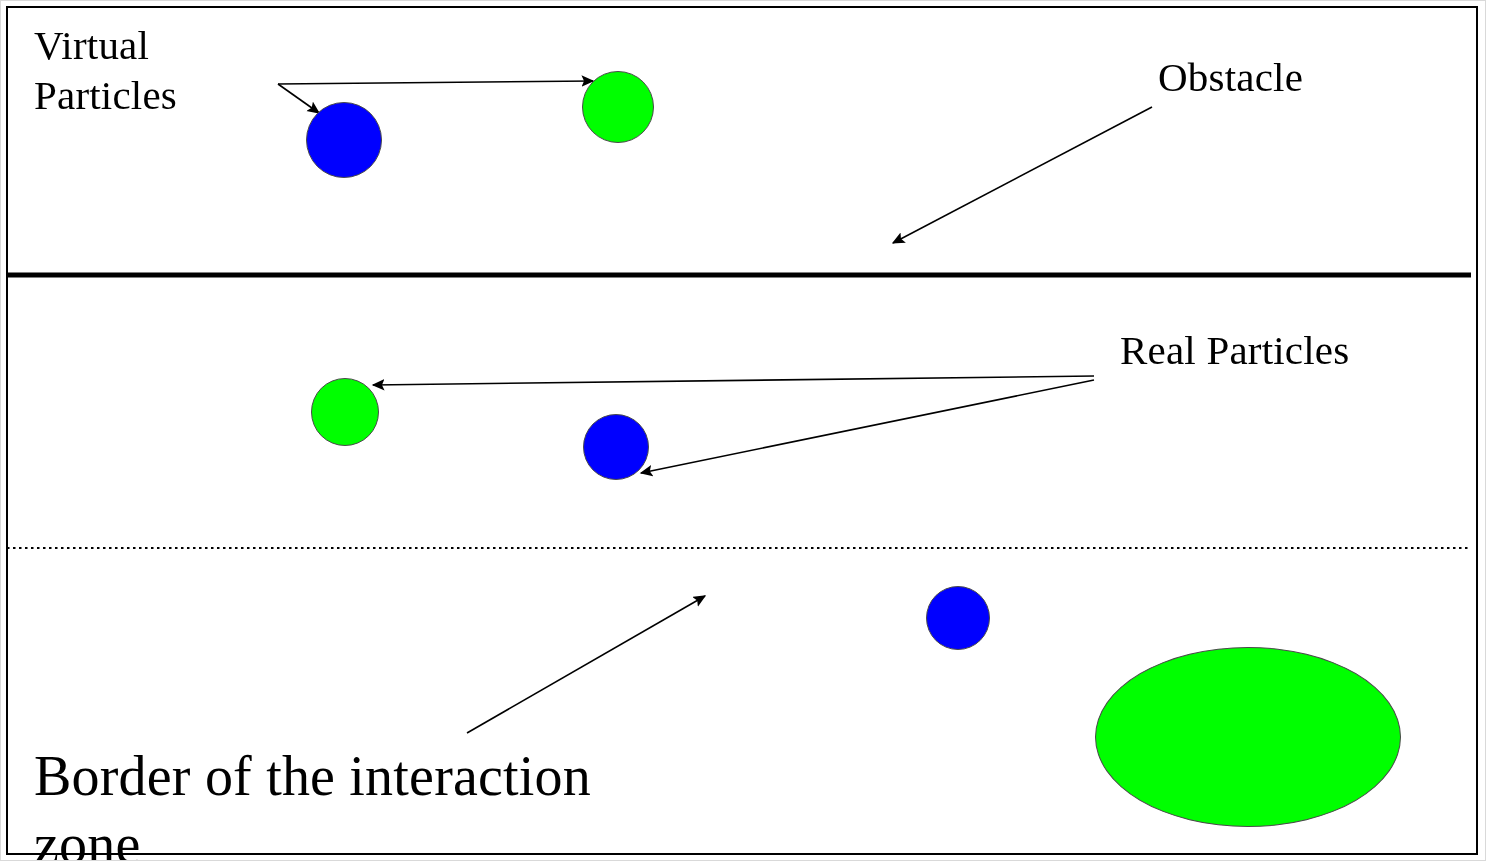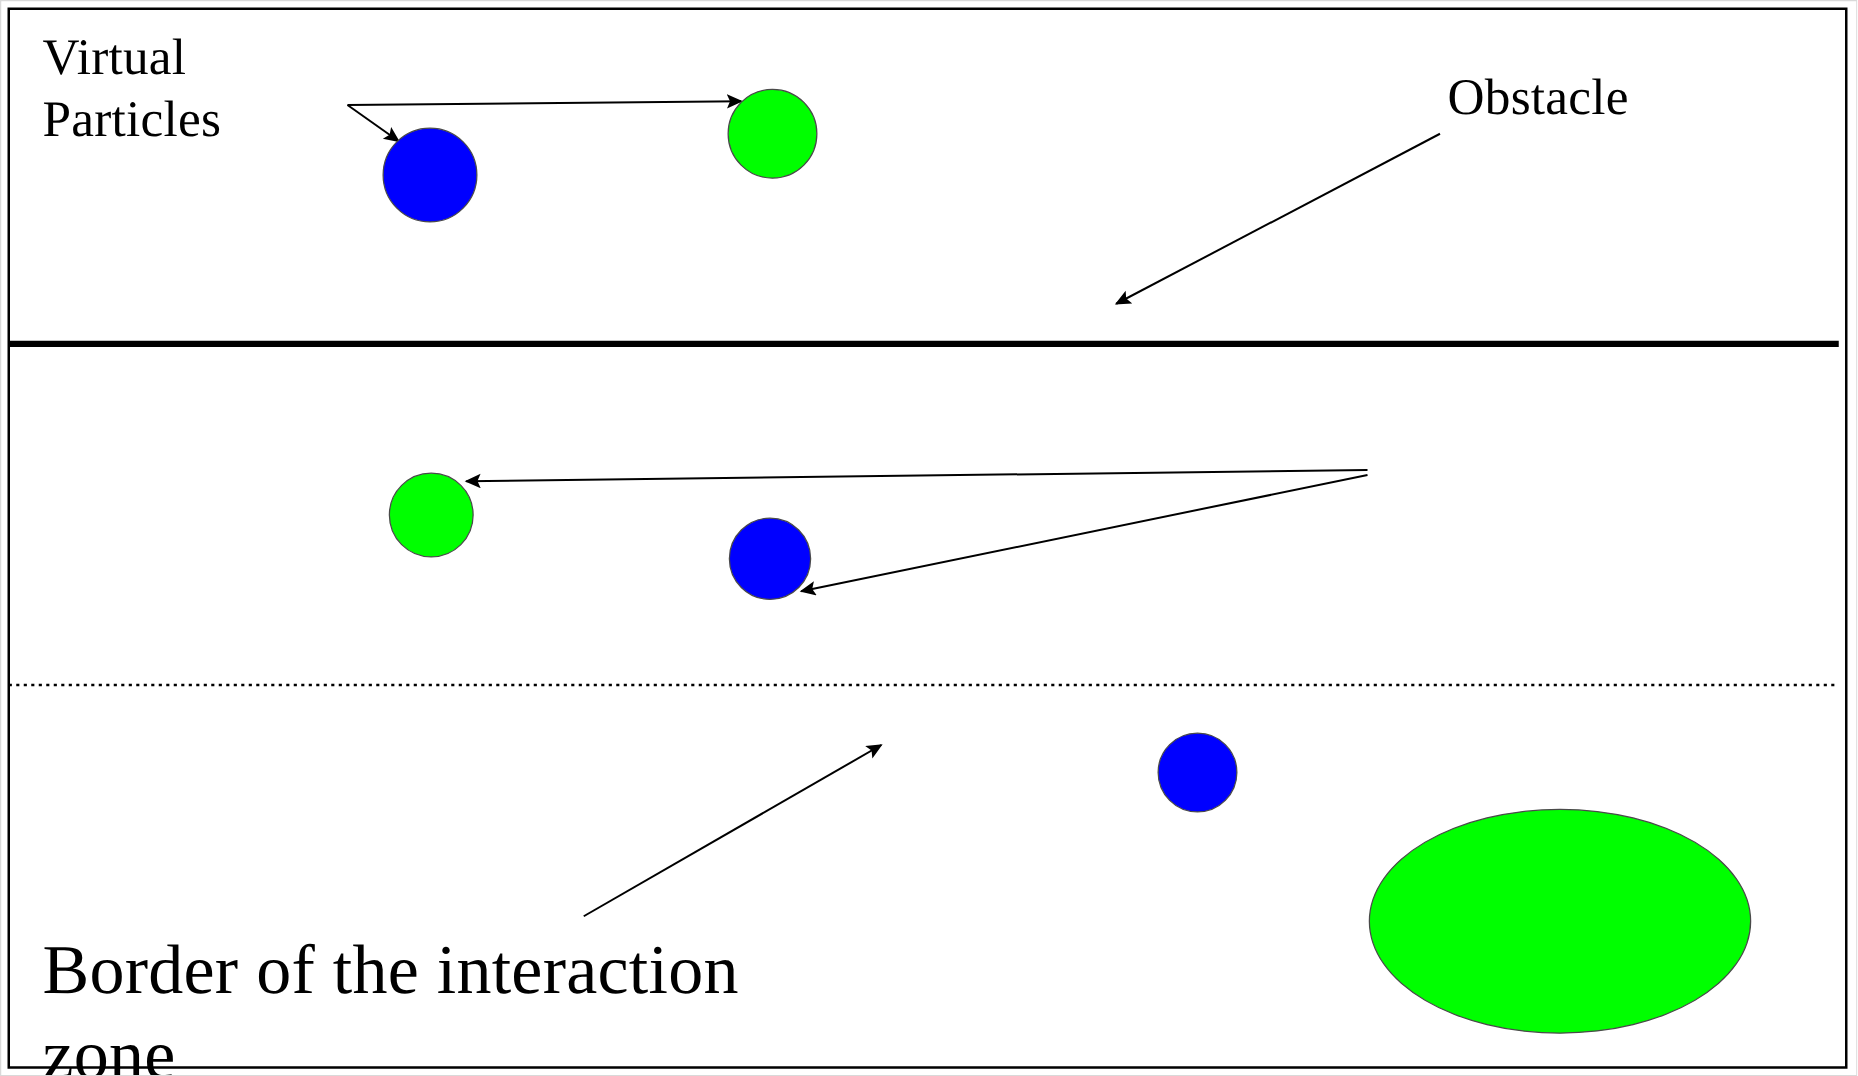--- a/index.html
+++ b/index.html
@@ -108,18 +108,19 @@
   <div class="particle green" id="p-real-green" style="left: 311px; top: 378px; width: 68px; height: 68px; background: rgb(0, 255, 0); border-color: rgb(74, 74, 74);"></div>
   <div class="particle blue" id="p-real-blue" style="left: 583px; top: 414px; width: 66px; height: 66px; background: rgb(0, 0, 255); border-color: rgb(74, 74, 74);"></div>
   <div class="particle blue" id="p-outside-blue" style="left: 926px; top: 586px; width: 64px; height: 64px; background: rgb(0, 0, 255); border-color: rgb(74, 74, 74);"></div>
   <div class="particle green" id="p-outside-green" style="left: 1095px; top: 647px; width: 306px; height: 180px; background: rgb(0, 255, 0); border-color: rgb(74, 74, 74);"></div>
 
   <div class="label" id="label-virtual-particles">Virtual
 Particles</div>
 
   <div class="label" id="label-obstacle">Obstacle</div>
 
+  <div class="label" id="label-real-particles">Real Particles</div>
 
   <div class="label" id="label-border-zone">Border of the interaction
 zone</div>
 
   <div id="outer-edge"></div>
 </div>
 
 </body></html>

